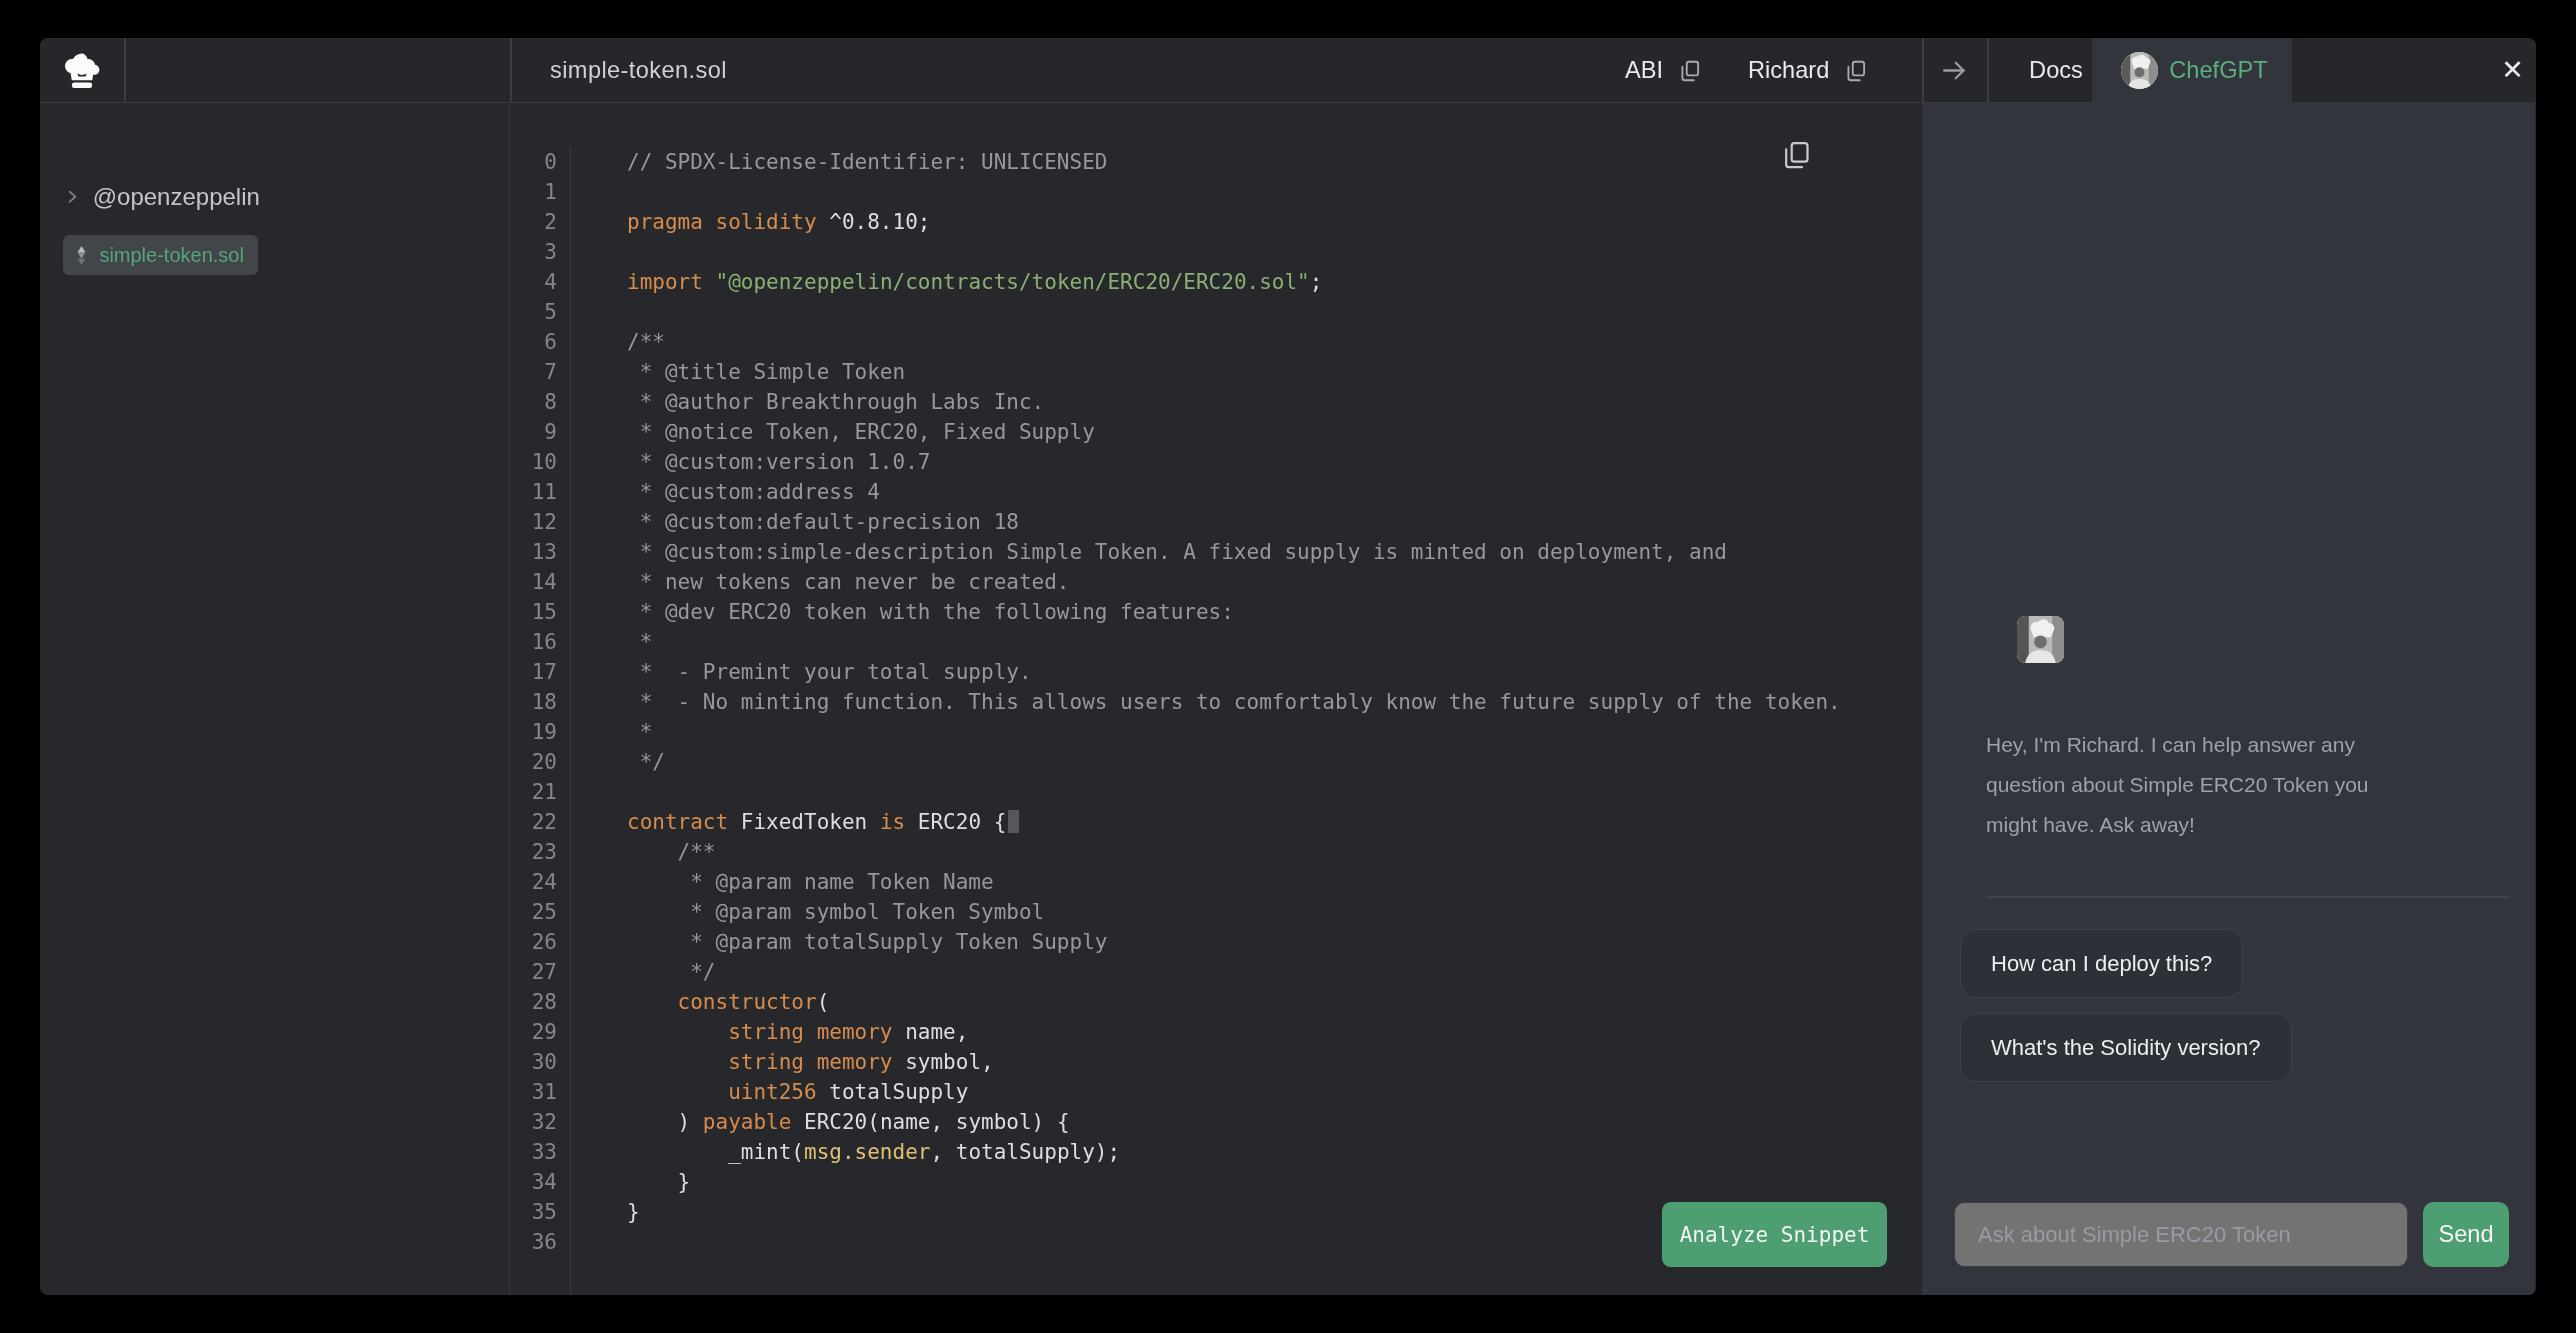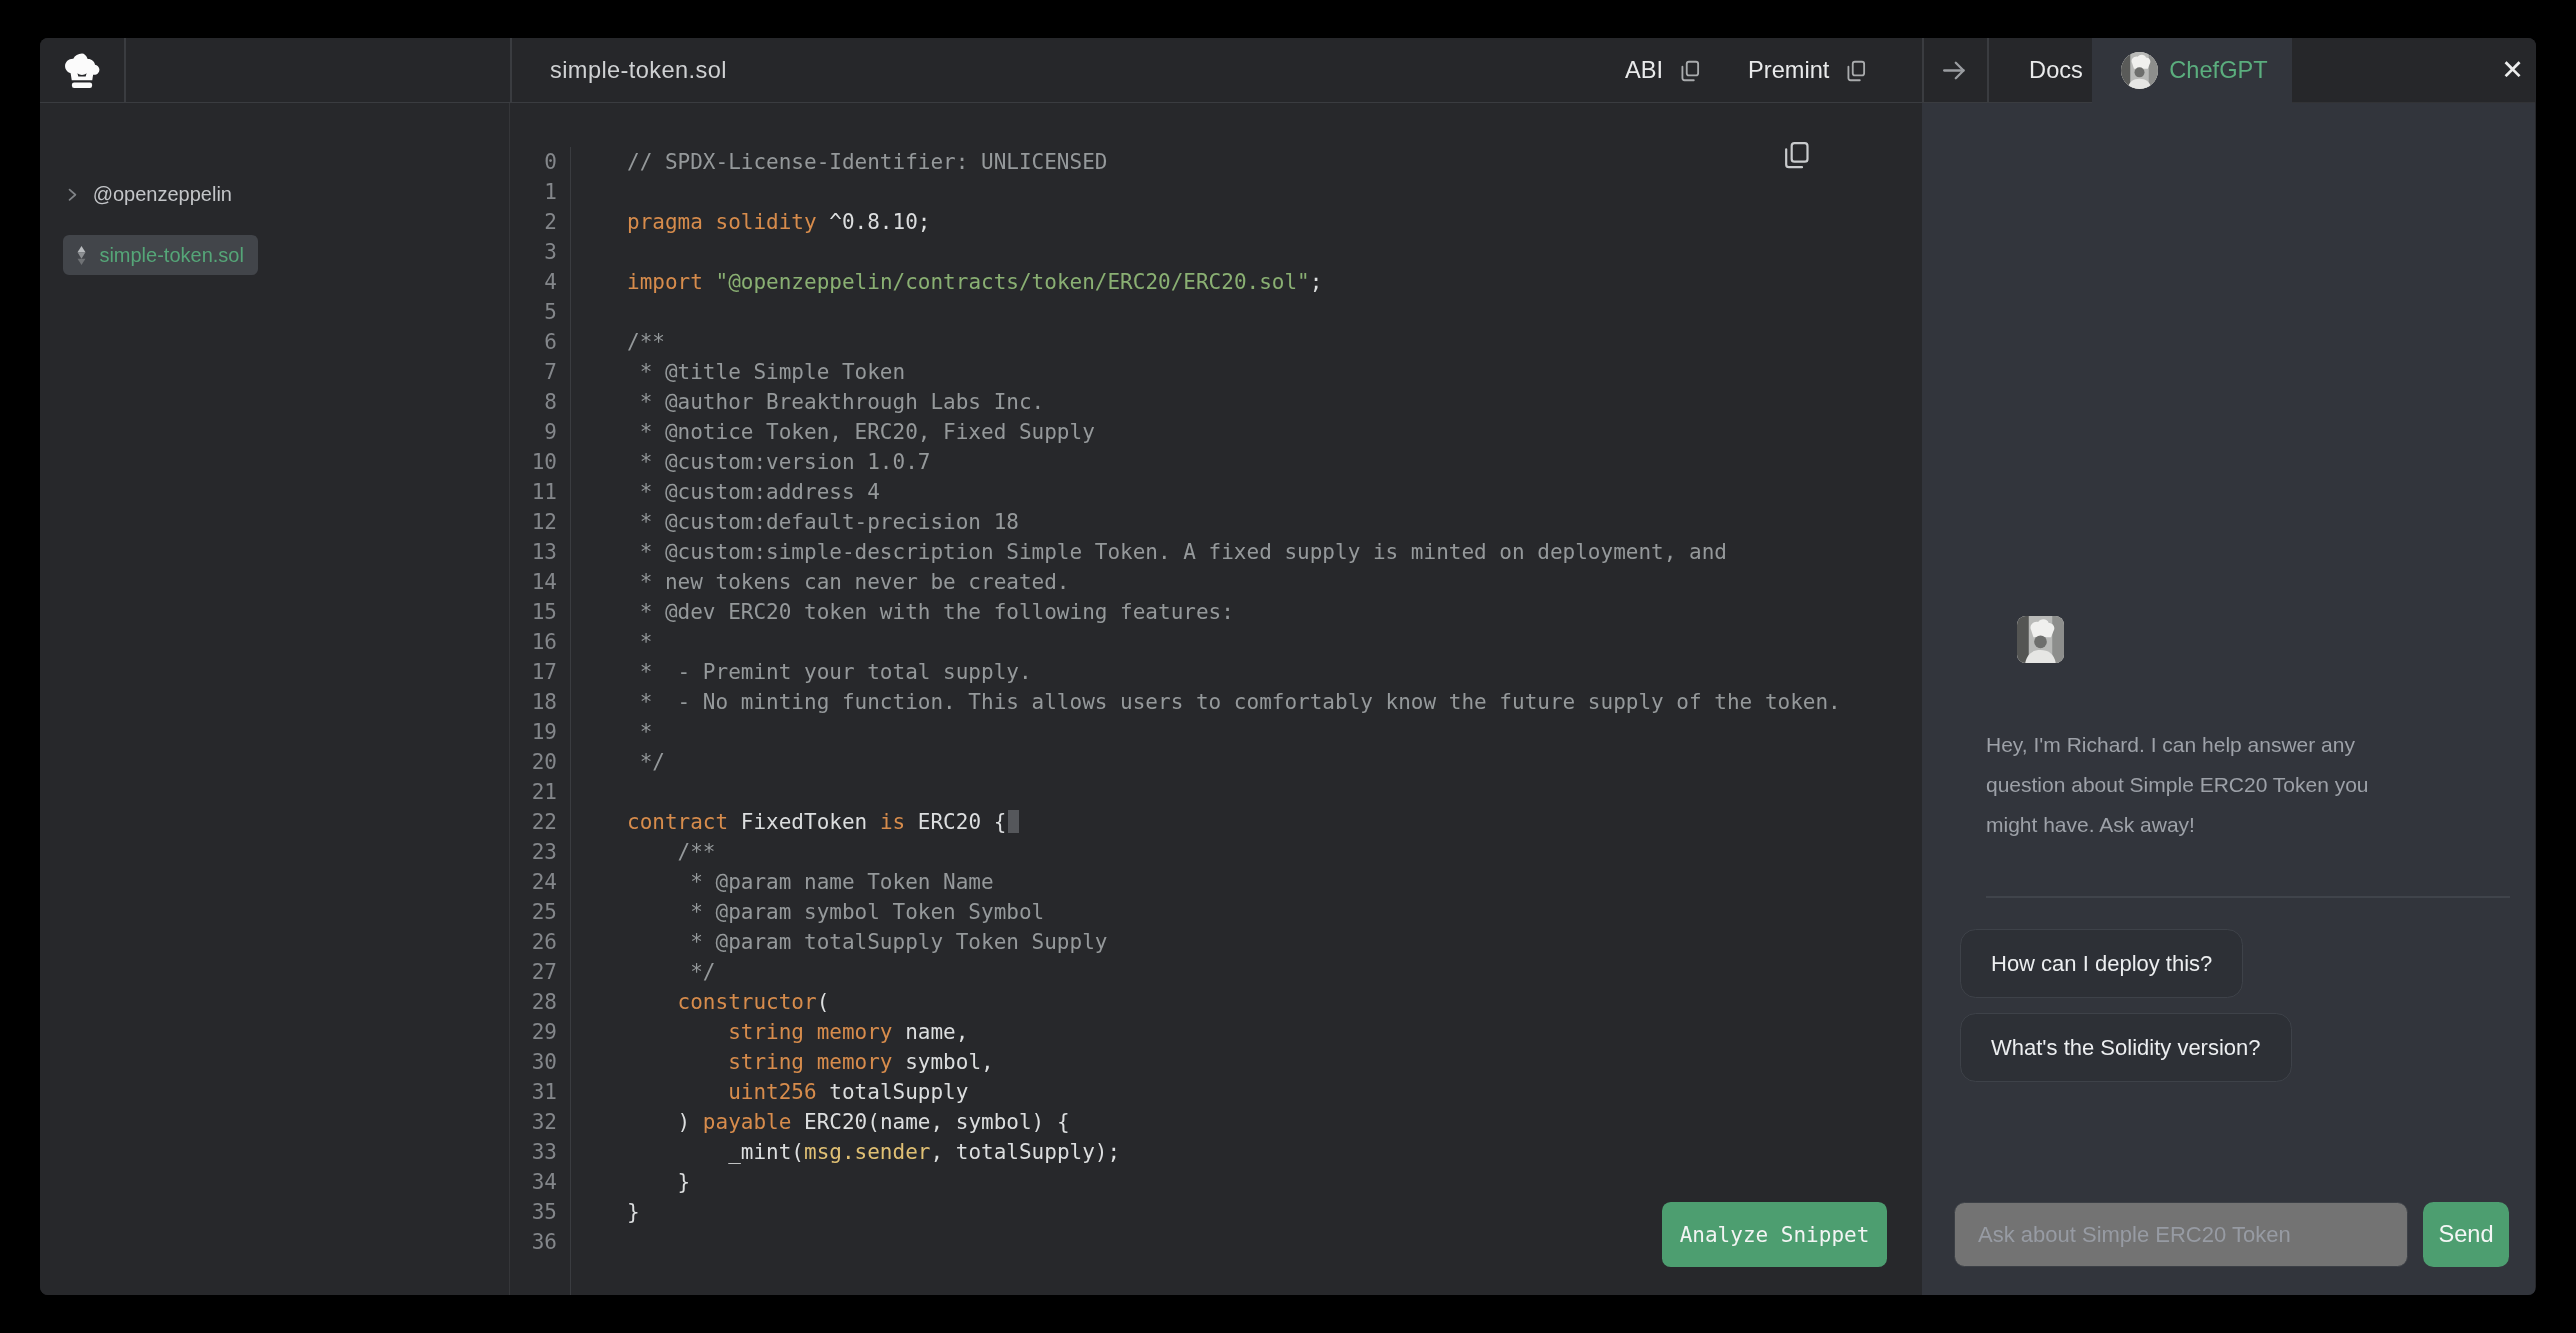--- a/index.html
+++ b/index.html
@@ -17,21 +17,21 @@
   .copy-icon{display:inline-flex;margin:0 0 0 14px;cursor:pointer;}
   .gap52{width:45px;}
   .arrow-cell{position:absolute;left:1882px;top:0;width:65px;height:65px;display:flex;align-items:center;justify-content:center;cursor:pointer;}
   .docs-tab{position:absolute;left:1947px;top:0;width:106px;height:65px;line-height:65px;text-align:center;color:#e9eaeb;font-size:23.6px;cursor:pointer;padding-left:16px;}
   .chef-tab{position:absolute;left:2052px;top:0;width:200px;height:65px;background:#32353c;display:flex;align-items:center;cursor:pointer;}
   .tab-avatar{width:37px;height:37px;border-radius:50%;overflow:hidden;margin-left:29px;flex:none;background:#c9c9c9;}
   .chef-tab .tab-label{color:#5bae7e;font-size:23.6px;margin-left:11.3px;}
   .close-btn{position:absolute;left:2449px;top:0;width:47px;height:65px;line-height:65px;text-align:center;color:#eceded;font-size:27px;font-weight:300;cursor:pointer;}
   
   .sidebar{position:absolute;left:0;top:65px;width:470px;height:1192px;background:#27282b;border-right:1.7px solid #353639;box-sizing:border-box;}
-  .tree-item{position:absolute;left:23px;top:80px;display:flex;align-items:center;color:#c3c5c8;font-size:20px;cursor:pointer;}
+  .tree-item{position:absolute;left:23px;top:80px;display:flex;align-items:center;color:#c3c5c8;font-size:24px;cursor:pointer;}
   .tree-item .chev{display:inline-flex;margin-right:12.2px;}
   .file-item{position:absolute;left:23px;top:132px;display:inline-flex;align-items:center;background:#42454a;border-radius:6.1px;height:40px;padding:0 14px 0 8.7px;cursor:pointer;}
   .sol-icon{display:inline-flex;margin-right:8.7px;}
   .file-label{color:#55a678;font-size:20px;}
   
   .editor{position:absolute;left:470px;top:65px;width:1412px;height:1192px;background:#27282b;overflow:hidden;}
   .gutter{position:absolute;left:0;top:44px;width:47px;text-align:right;}
   .gutter-line{position:absolute;left:0;top:44px;width:61px;height:1192px;border-right:1.7px solid #3a3c40;box-sizing:border-box;height:1148px;}
   .ln-num{height:30px;line-height:30px;color:#84878b;font-family:"DejaVu Sans Mono",monospace;font-size:21px;}
   .code{position:absolute;left:117px;top:44px;white-space:pre;}
@@ -83,21 +83,21 @@
 
     <div class="tb-right">
       <span class="lbl">ABI</span>
       <span class="copy-icon">
         <svg width="26" height="26" viewBox="0 0 24 24" fill="none" stroke="#a9abad" stroke-width="1.7" stroke-linecap="round" stroke-linejoin="round">
           <rect x="9" y="3.5" width="10.5" height="12.5" rx="2"></rect>
           <path d="M5 8v10.5a2 2 0 0 0 2 2h8.5"></path>
         </svg>
       </span>
       <span class="gap52"></span>
-      <span class="lbl">Premint</span>
+      <span class="lbl">Richard</span>
       <span class="copy-icon">
         <svg width="26" height="26" viewBox="0 0 24 24" fill="none" stroke="#a9abad" stroke-width="1.7" stroke-linecap="round" stroke-linejoin="round">
           <rect x="9" y="3.5" width="10.5" height="12.5" rx="2"></rect>
           <path d="M5 8v10.5a2 2 0 0 0 2 2h8.5"></path>
         </svg>
       </span>
     </div>
 
     <div class="tb-div" style="left:1882px"></div>
     <div class="arrow-cell">

